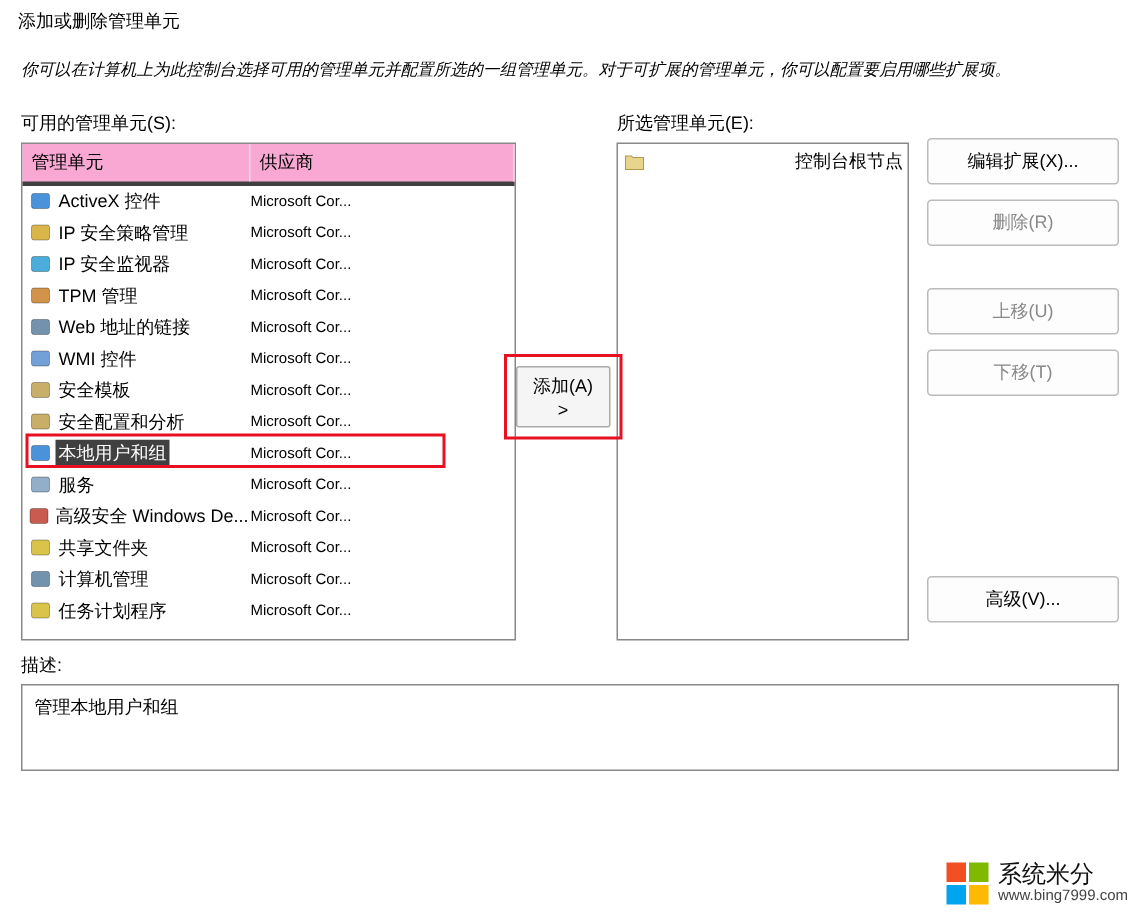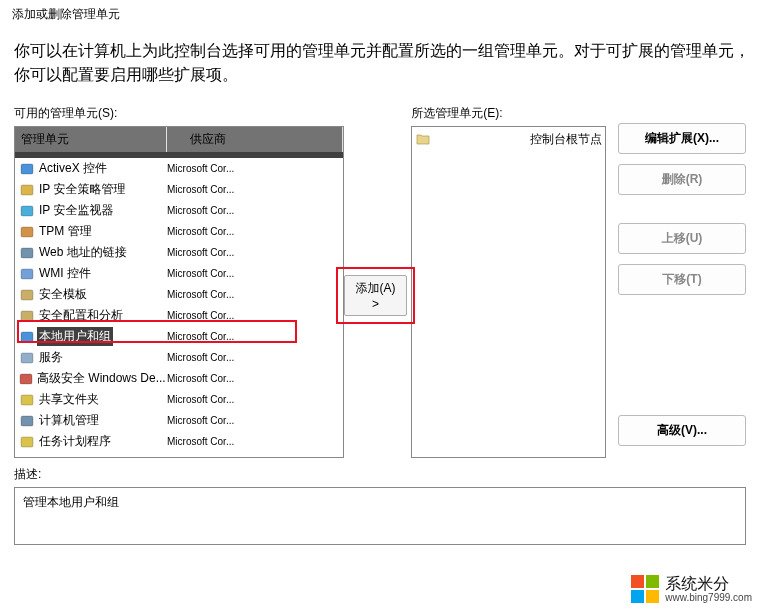--- a/index.html
+++ b/index.html
@@ -14,22 +14,23 @@
     height: 609px;
     position: relative;
     overflow: hidden;
   }
   .dialog-title {
     padding: 6px 12px 4px 12px;
     font-size: 12px;
   }
   .dialog-desc {
     padding: 12px 8px 18px 14px;
-    font-size: 16px;
+    font-size: 11px;
     line-height: 1.5;
+    font-style: italic;
   }
   .main-area {
     padding: 0 14px;
     display: flex;
     align-items: flex-start;
   }
   .left-col { width: 352px; }
   .middle-col {
     width: 68px;
     display: flex;
@@ -48,23 +49,22 @@
   }
   .section-label { margin-bottom: 4px; font-size: 12px; }
   .list-box {
     border: 1px solid #888;
     height: 332px;
     background: #fff;
     position: relative;
   }
   .list-header {
     display: flex;
-    background: #737373;
-    border-bottom: 6px solid #404040;
-    gap: 17px;
+    background: #f9a8d4;
+    border-bottom: 3px solid #404040;
   }
   .list-header-cell {
     padding: 4px 6px;
     font-size: 12px;
     border-right: 1px solid #e0e0e0;
   }
   .hc-name { width: 152px; }
   .hc-vendor { flex: 1; }
   .list-body {
     overflow-y: scroll;
@@ -138,21 +138,20 @@
   .side-btn {
     width: 128px;
     padding: 6px 0;
     text-align: center;
     border: 1px solid #bbb;
     background: #fdfdfd;
     border-radius: 3px;
     font-size: 12px;
     margin-bottom: 10px;
     cursor: pointer;
-    font-weight: bold;
   }
   .side-btn.disabled {
     color: #888;
     cursor: default;
   }
   .bottom-area {
     padding: 8px 14px 0 14px;
   }
   .desc-label { font-size: 12px; margin-bottom: 4px; }
   .desc-box {

